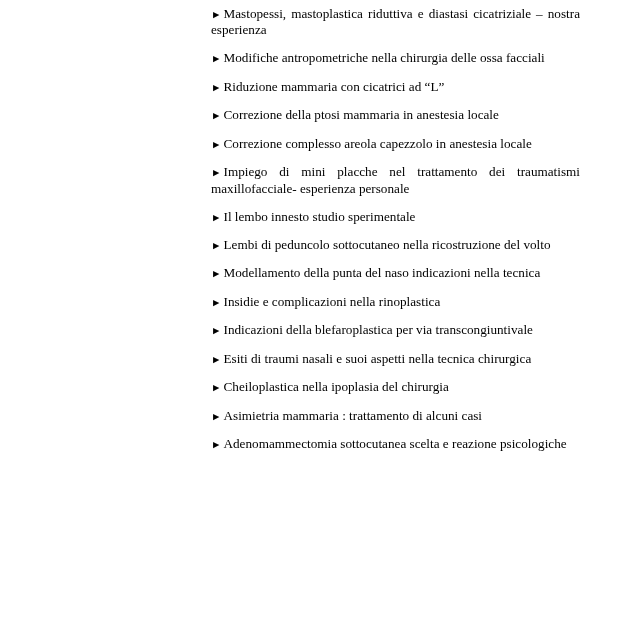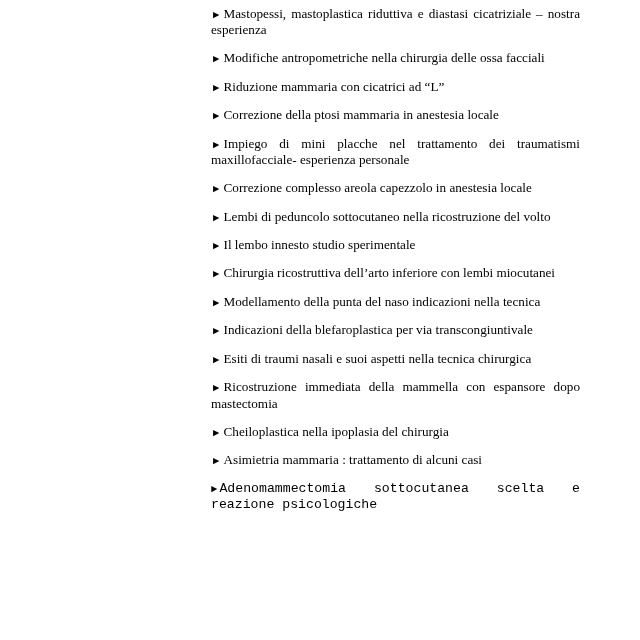--- a/index.html
+++ b/index.html
@@ -35,21 +35,20 @@
     padding: 0;
     font-size: 13.2px;
     line-height: 15.8px;
     text-align: justify;
     text-justify: inter-word;
     color: #000000;
     -webkit-font-smoothing: none;
   }
   .bullet-item:last-child {
     margin-bottom: 0;
-    font-family: Liberation Mono, monospace;
   }
   
   .bullet-item.single {
     text-align: left;
   }
   .bullet-glyph {
     font-size: 10.5px;
     line-height: 15.8px;
     vertical-align: 0.5px;
     letter-spacing: 0;
@@ -77,57 +76,54 @@
     </p>
 
     <p class="bullet-item single">
       <span class="bullet-glyph">► </span><span class="bullet-text">Riduzione mammaria con cicatrici ad “L”</span>
     </p>
 
     <p class="bullet-item single">
       <span class="bullet-glyph">► </span><span class="bullet-text">Correzione della ptosi mammaria in anestesia locale</span>
     </p>
 
+    <p class="bullet-item single">
+      <span class="bullet-glyph">► </span><span class="bullet-text">Correzione complesso areola capezzolo in anestesia locale</span>
+    </p>
+
     <p class="bullet-item">
       <span class="bullet-glyph">► </span><span class="bullet-text">Impiego di mini placche nel trattamento dei traumatismi maxillofacciale- esperienza personale</span>
     </p>
 
     <p class="bullet-item single">
-      <span class="bullet-glyph">► </span><span class="bullet-text">Correzione complesso areola capezzolo in anestesia locale</span>
+      <span class="bullet-glyph">► </span><span class="bullet-text">Il lembo innesto studio sperimentale</span>
     </p>
 
     <p class="bullet-item">
       <span class="bullet-glyph">► </span><span class="bullet-text">Lembi di peduncolo sottocutaneo nella ricostruzione del volto</span>
     </p>
 
-    <p class="bullet-item single">
-      <span class="bullet-glyph">► </span><span class="bullet-text">Il lembo innesto studio sperimentale</span>
-    </p>
 
-
-    <p class="bullet-item">
-      <span class="bullet-glyph">► </span><span class="bullet-text">Chirurgia ricostruttiva dell’arto inferiore con lembi miocutanei</span>
-    </p>
 
     <p class="bullet-item single">
       <span class="bullet-glyph">► </span><span class="bullet-text">Modellamento della punta del naso indicazioni nella tecnica</span>
     </p>
 
+    <p class="bullet-item single">
+      <span class="bullet-glyph">► </span><span class="bullet-text">Insidie e complicazioni nella rinoplastica</span>
+    </p>
 
     <p class="bullet-item single">
       <span class="bullet-glyph">► </span><span class="bullet-text">Indicazioni della blefaroplastica per via transcongiuntivale</span>
     </p>
 
     <p class="bullet-item single">
       <span class="bullet-glyph">► </span><span class="bullet-text">Esiti di traumi nasali e suoi aspetti nella tecnica chirurgica</span>
     </p>
 
-    <p class="bullet-item">
-      <span class="bullet-glyph">► </span><span class="bullet-text">Ricostruzione immediata della mammella con espansore dopo mastectomia</span>
-    </p>
 
 
     <p class="bullet-item single">
       <span class="bullet-glyph">► </span><span class="bullet-text">Cheiloplastica nella ipoplasia del chirurgia</span>
     </p>
 
     <p class="bullet-item single">
       <span class="bullet-glyph">► </span><span class="bullet-text">Asimietria mammaria : trattamento di alcuni casi</span>
     </p>
 

